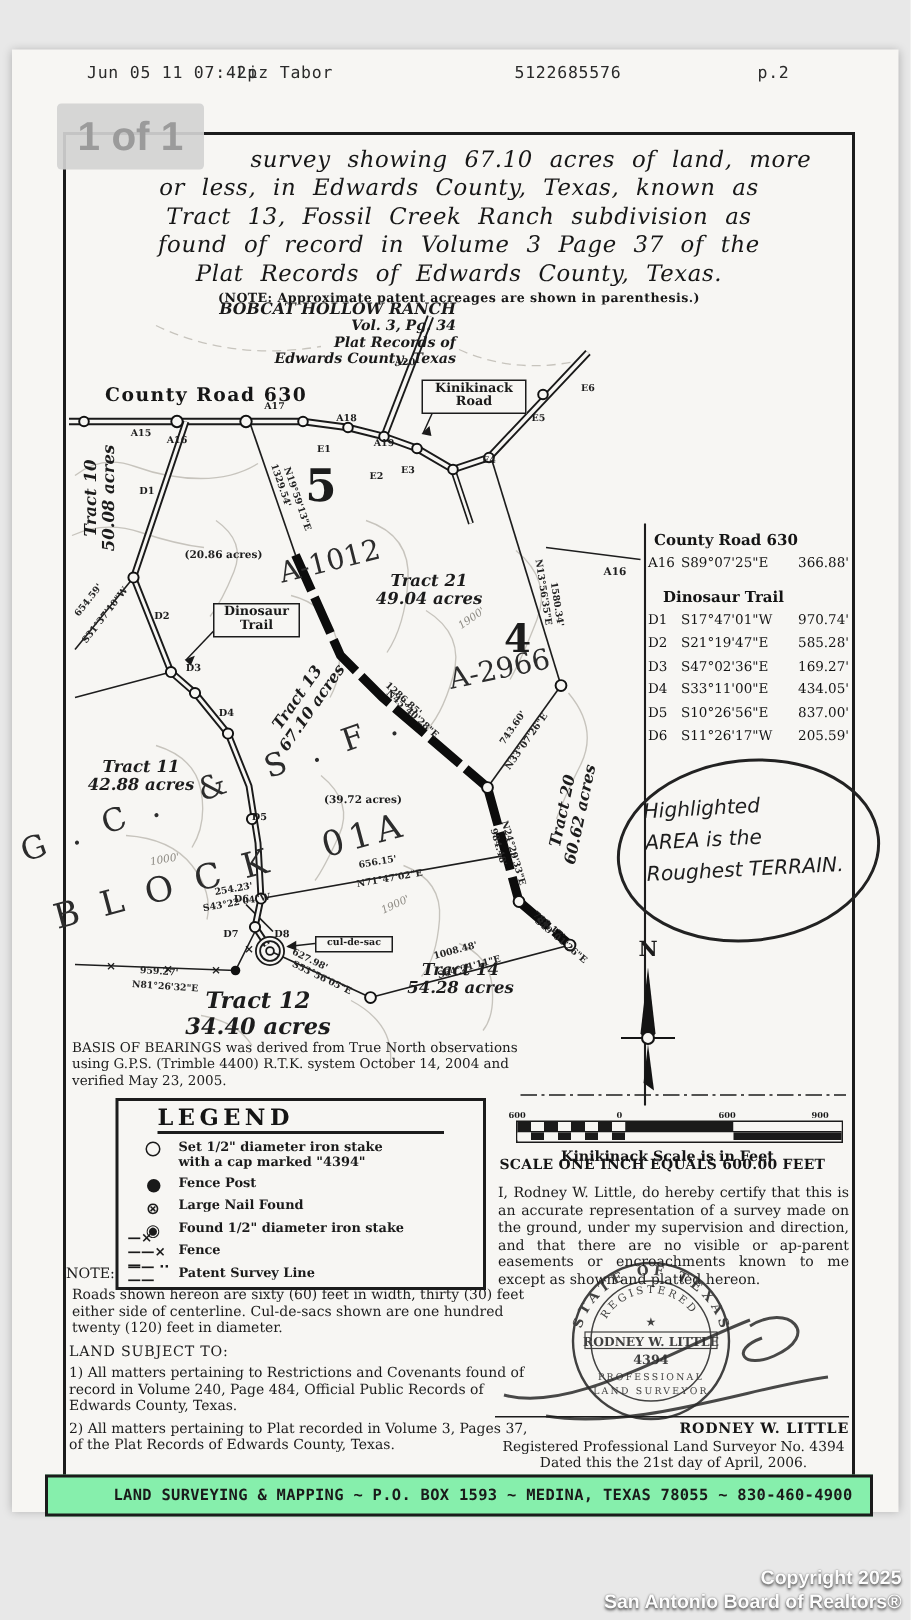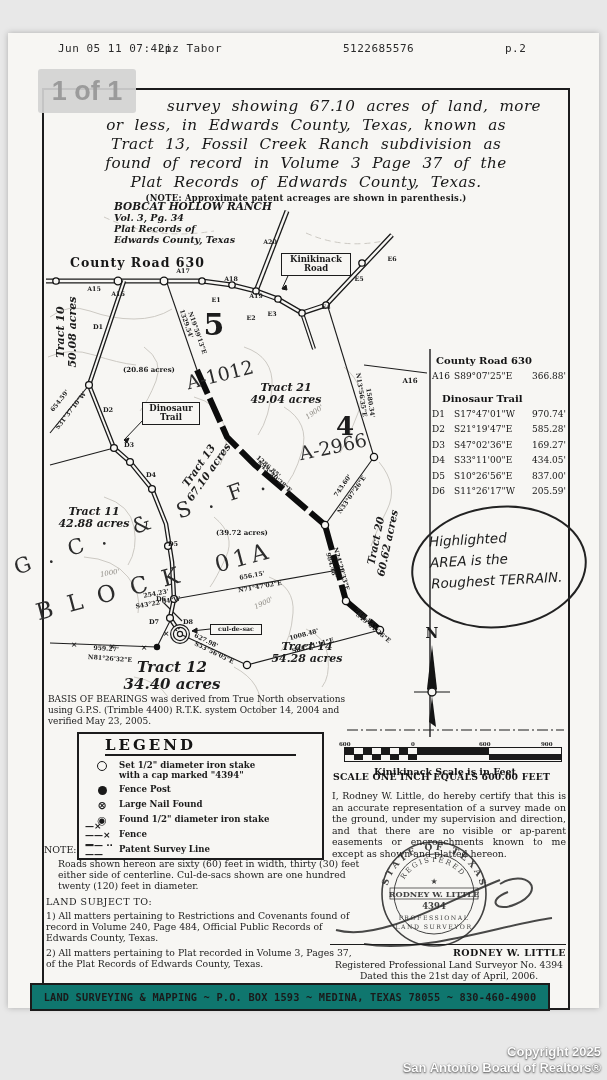--- a/index.html
+++ b/index.html
@@ -19,42 +19,42 @@
   .map{position:absolute;left:0;top:107px;width:523px;height:545px;}
   .map svg{overflow:visible;}
   #map-labels{position:absolute;left:0;top:0;width:100%;height:100%;pointer-events:none;}
   .mlabel{position:absolute;white-space:pre;font-family:"DejaVu Serif",serif;color:#1c1c1c;text-align:center;line-height:1.12;font-weight:600;}
   .mlabel.tract{font-style:italic;font-weight:700;}
   .mlabel.sparse{font-weight:400;color:#2c2c2c;}
   .mlabel.bear{font-weight:600;color:#242424;}
   .mlabel.ctr{font-weight:400;font-style:italic;color:#8d8a83;}
   .mlabel.bignum{font-weight:600;}
   .boxlabel{position:absolute;border:1px solid #1c1c1c;background:#f7f6f3;text-align:center;font-weight:700;color:#1a1a1a;padding:1px 3px;line-height:1.1;}
-  .bobcat{position:absolute;left:70px;top:4px;width:190px;text-align:left;font-style:italic;font-weight:700;font-size:9.5px;line-height:11px;color:#1a1a1a;}
+  .bobcat{position:absolute;left:70px;top:4px;width:190px;text-align:right;font-style:italic;font-weight:700;font-size:9.5px;line-height:11px;color:#1a1a1a;}
   .bobcat .b1{font-size:10.5px;}
   .cr630{position:absolute;left:26px;top:58px;font-weight:700;font-size:12.5px;letter-spacing:1px;color:#161616;}
   .handwriting{position:absolute;left:386px;top:330px;width:170px;font-family:"DejaVu Sans",sans-serif;font-style:italic;font-size:13.5px;line-height:21px;color:#1d1d1d;transform:rotate(-3deg);}
   
   .btable{position:absolute;left:388px;top:262px;width:134px;font-size:9px;color:#141414;}
   .bt-header{font-weight:700;font-size:10px;margin:3px 0 2px 4px;white-space:nowrap;}
   .bt-header.trail{margin-top:10px;margin-left:10px;}
   .bt-row{display:flex;height:15.4px;align-items:center;white-space:nowrap;}
   .bt-id{width:22px;} .bt-bearing{width:72px;} .bt-dist{text-align:right;flex:1;}
   
   .basis{position:absolute;left:4px;top:604px;width:304px;font-size:9px;line-height:11px;color:#1b1b1b;}
   .legendbox{position:absolute;left:33px;top:642px;width:243px;height:124px;border:2px solid #1c1c1c;background:#f7f6f3;}
   .legend-title{margin:2px 26px 0 26px;text-align:left;font-size:15px;letter-spacing:3px;font-weight:700;border:1px solid #1c1c1c;border-width:0 0 2px 0;color:#141414;}
   .legend-row{display:flex;align-items:flex-start;margin:5px 4px 0 6px;font-size:8.6px;line-height:9.5px;font-weight:700;color:#1a1a1a;}
   .lsym{width:34px;flex:none;display:flex;justify-content:center;align-items:center;height:10px;font-family:"DejaVu Sans",sans-serif;}
   .sym-circle{width:8px;height:8px;border:1.5px solid #1a1a1a;border-radius:50%;}
   .sym-filled{width:9px;height:9px;background:#1a1a1a;border-radius:50%;}
   .glyph{font-size:11px;line-height:9px;}
   .glyph.small{font-size:9px;letter-spacing:0;}
   .notehead{position:absolute;left:0px;top:754px;font-size:9.5px;color:#1b1b1b;}
-  .notebody{position:absolute;left:14px;top:768px;width:306px;font-size:9.3px;line-height:11px;color:#1b1b1b;}
+  .notebody{position:absolute;left:4px;top:768px;width:306px;font-size:9.3px;line-height:11px;color:#1b1b1b;}
   .lsthead{position:absolute;left:2px;top:806px;font-size:9.5px;color:#1b1b1b;letter-spacing:.5px;}
   .lstitem1{position:absolute;left:2px;top:820px;width:310px;font-size:9.3px;line-height:11px;color:#1b1b1b;}
   .lstitem2{position:absolute;left:2px;top:857px;width:310px;font-size:9.3px;line-height:11px;color:#1b1b1b;}
   
   .scalehead{position:absolute;left:289px;top:681px;width:236px;font-size:9.3px;font-weight:700;letter-spacing:.2px;color:#151515;white-space:nowrap;}
   .scalebar{position:absolute;left:300px;top:657px;width:216px;height:13px;border:1px solid #1a1a1a;}
   .sb-row{display:flex;height:5.5px;}
   .sb-row + .sb-row{border-top:1px solid #1a1a1a;}
   .sb-seg{height:100%;}
   .chk{width:72px;background:repeating-linear-gradient(90deg,#1a1a1a 0 9px,#f7f6f3 9px 18px);}
@@ -62,21 +62,21 @@
   .dark{width:72px;background:#1a1a1a;} .lite{width:72px;background:#f7f6f3;}
   .sb-tick{position:absolute;top:-7px;font-size:5.5px;font-weight:700;color:#1a1a1a;}
   .scalecaption{position:absolute;left:330px;top:676px;font-size:9.5px;font-weight:700;color:#151515;}
   .cert{position:absolute;left:288px;top:700px;width:234px;font-size:9.4px;line-height:11.6px;text-align:justify;color:#1a1a1a;}
   .sealwrap{position:absolute;left:280px;top:742px;width:246px;height:122px;}
   .sep-line{position:absolute;left:286px;top:854px;width:236px;border-top:1.5px solid #1b1b1b;}
   .surv-name{position:absolute;left:288px;top:857px;width:234px;text-align:right;font-size:9.5px;font-weight:700;letter-spacing:.5px;color:#151515;}
   .surv-title{position:absolute;left:288px;top:869px;width:234px;text-align:center;font-size:9.2px;color:#1a1a1a;white-space:nowrap;}
   .surv-dated{position:absolute;left:288px;top:880px;width:234px;text-align:center;font-size:9.2px;color:#1a1a1a;}
   
-  .footerbar{position:absolute;left:22px;top:950px;width:516px;height:24px;border:2px solid #1b1b1b;background:#0f766e;display:flex;align-items:center;justify-content:center;font-family:"DejaVu Sans Mono",monospace;font-size:10.3px;font-weight:700;letter-spacing:.2px;color:#1a1a1a;white-space:nowrap;z-index:5;}
+  .footerbar{position:absolute;left:22px;top:950px;width:516px;height:24px;border:2px solid #1b1b1b;background:#86efac;display:flex;align-items:center;justify-content:center;font-family:"DejaVu Sans Mono",monospace;font-size:10.3px;font-weight:700;letter-spacing:.2px;color:#1a1a1a;white-space:nowrap;z-index:5;padding-left:32px;}
   
   .copyright{position:absolute;right:6px;bottom:4px;text-align:right;font-family:"Liberation Sans",sans-serif;font-size:13px;font-weight:700;color:#fdfdfd;line-height:16px;text-shadow:0 1px 2px rgba(60,60,60,.9),0 0 1px #777;}
 </style>
 </head>
 <body>
 
 <div class="screen">
   <div class="page">
 
     <div>

